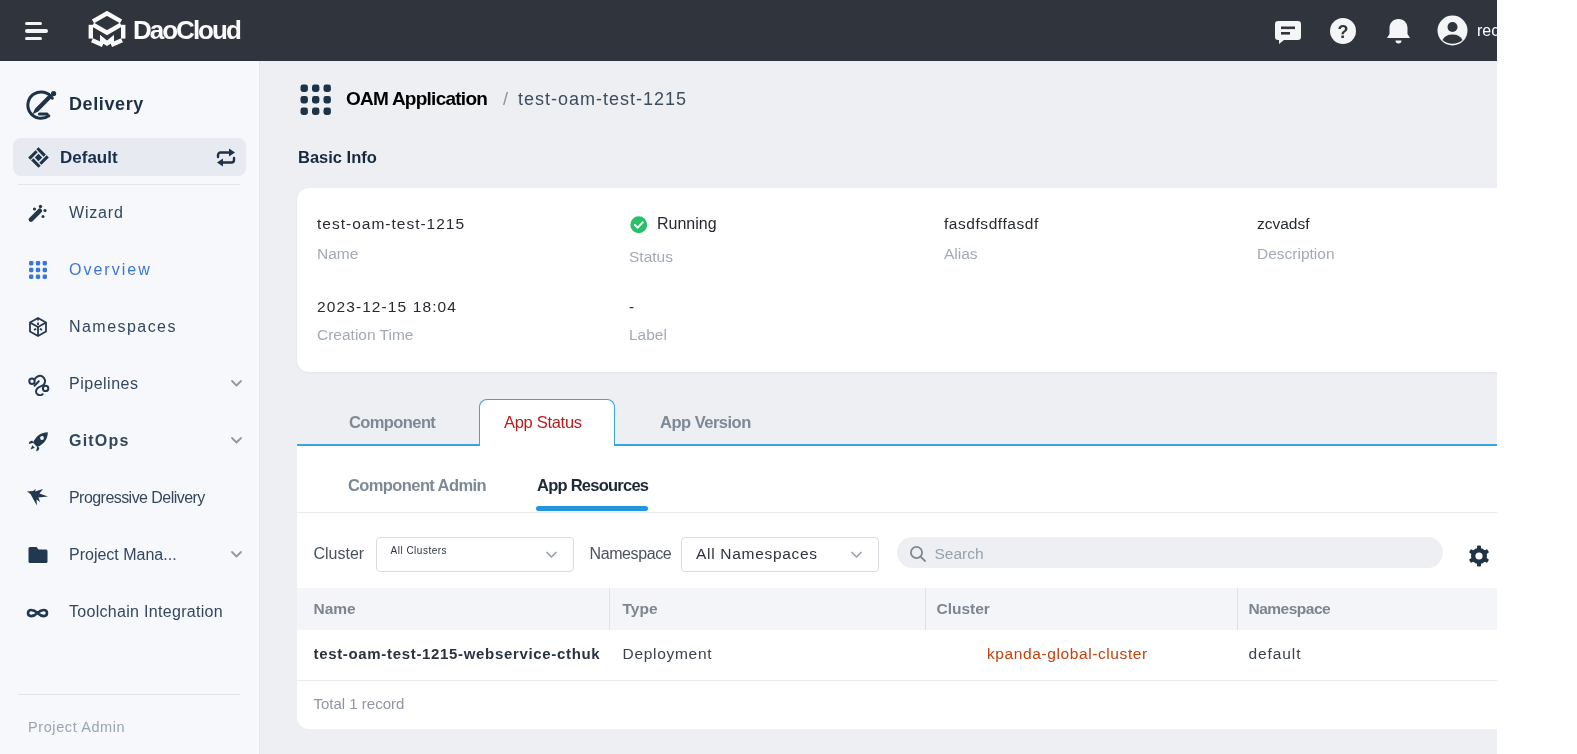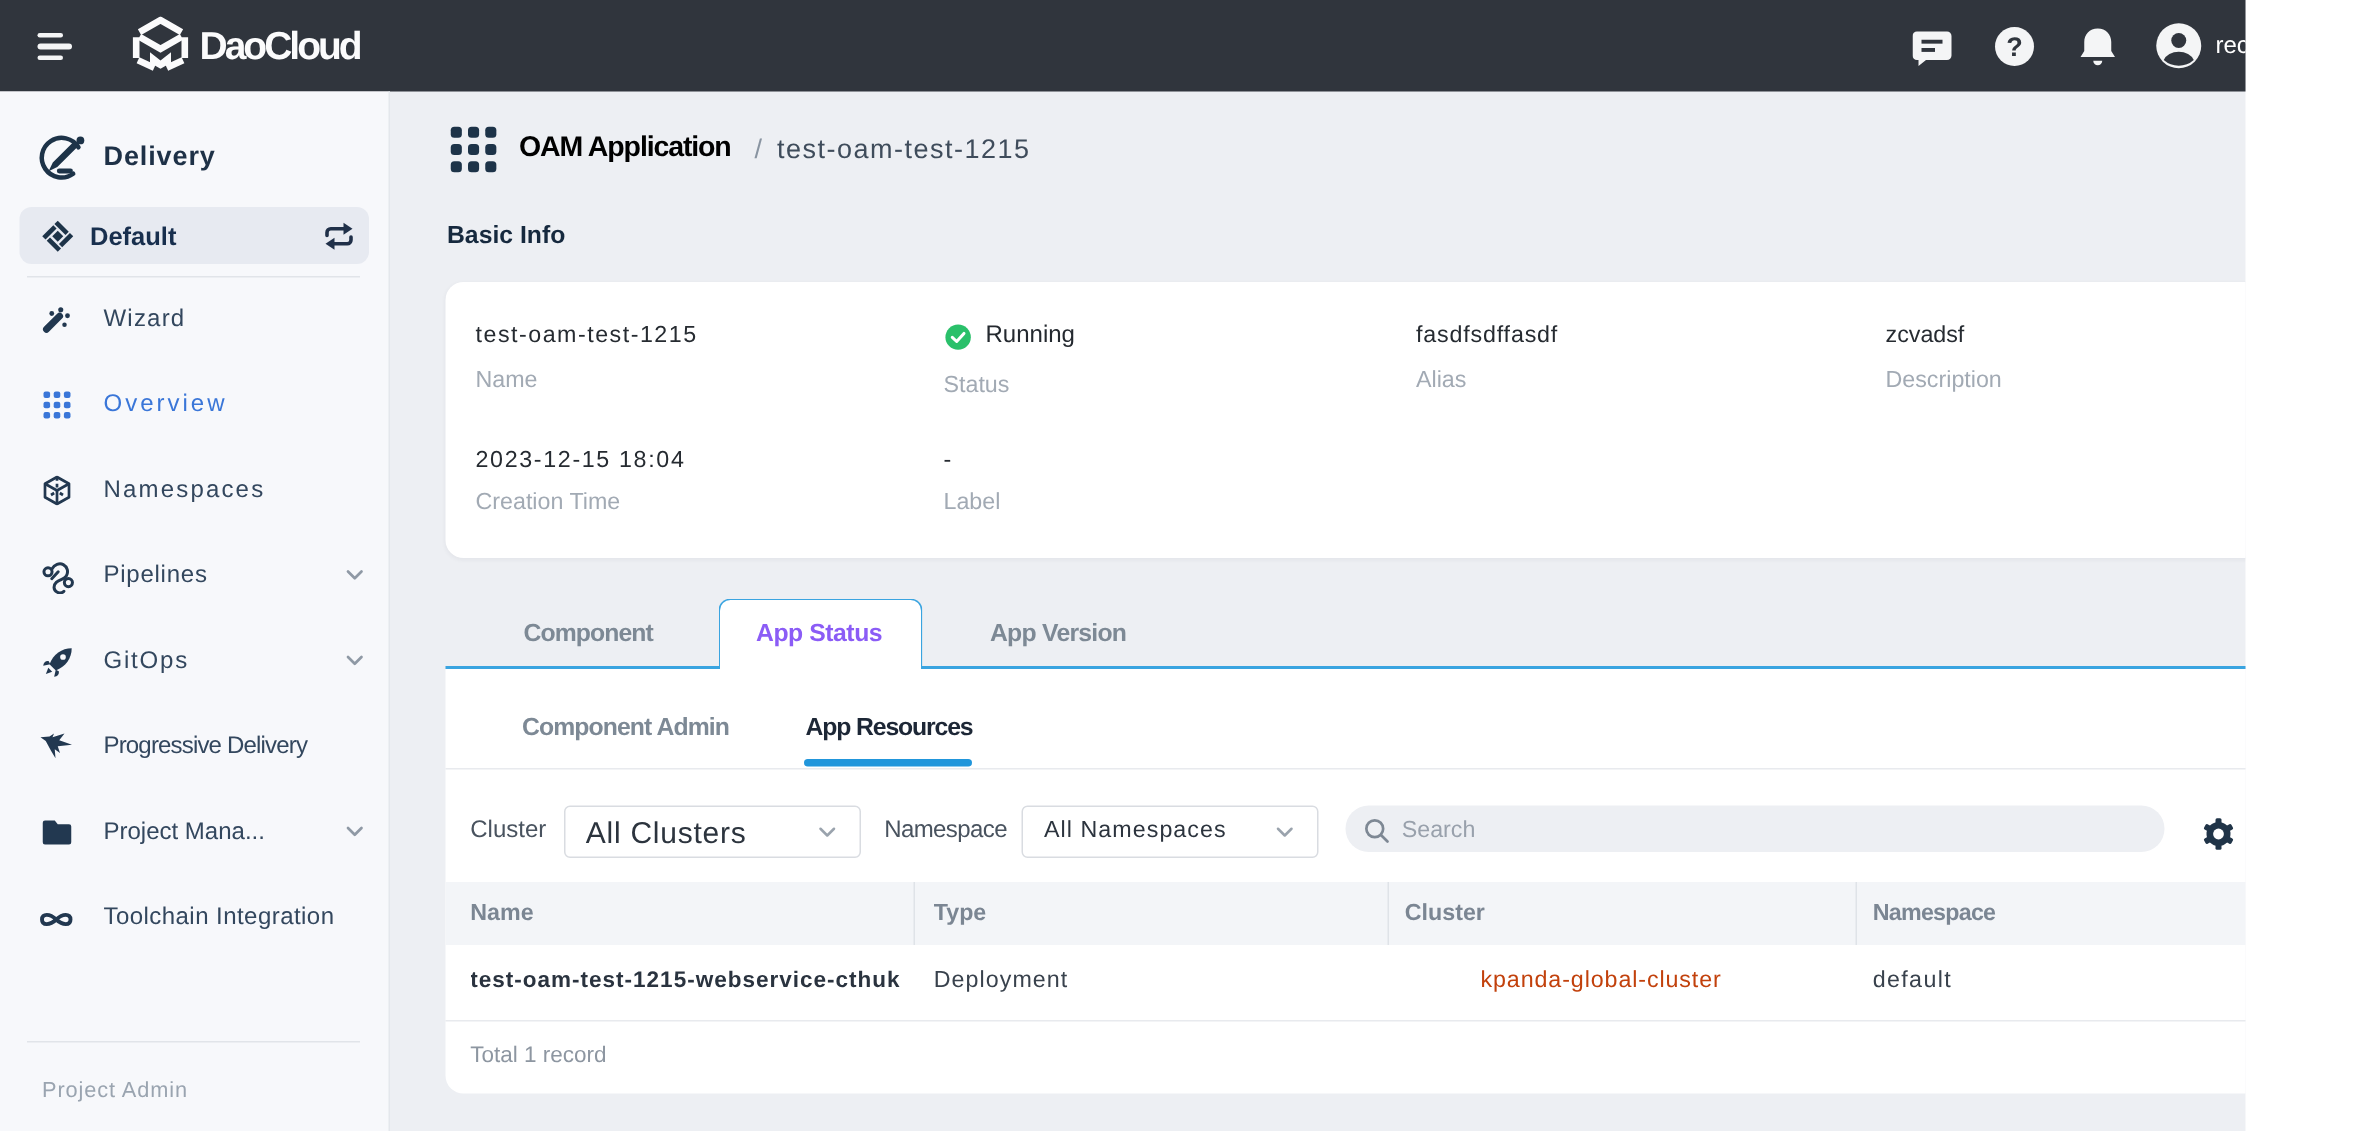--- a/index.html
+++ b/index.html
@@ -136,21 +136,21 @@
     <polyline points="2,2 6.5,6.5 11,2" fill="none" stroke="#8f99a5" stroke-width="1.8" stroke-linecap="round" stroke-linejoin="round"></polyline>
   </svg>
 
   <svg class="abs" style="left:28px;top:430px" width="22" height="22" viewBox="0 0 22 22">
     <path d="M19.8,2.2 C13.2,2.2 7.5,6.2 5,12.8 L9.2,17 C15.8,14.5 19.8,8.8 19.8,2.2 Z" fill="#223850"></path>
     <circle cx="14" cy="8" r="1.9" fill="#f7f8fb"></circle>
     <path d="M4.5,10.8 C2.6,10.4 1,11.7 0.8,13.9 L5.5,12.8 Z" fill="#223850"></path>
     <path d="M11.2,17.5 C11.6,19.4 10.3,21 8.1,21.2 L9.2,16.5 Z" fill="#223850"></path>
     <path d="M4.2,15.2 L2.6,19.4 L6.8,17.8 Z" fill="#223850"></path>
   </svg>
-  <div class="abs" style="left:69px;top:432px;font-size:16px;font-weight:400;color:#33475e;letter-spacing:1.2px">GitOps</div>
+  <div class="abs" style="left:69px;top:432px;font-size:16px;font-weight:700;color:#33475e;letter-spacing:1.2px">GitOps</div>
   <svg class="abs" style="left:230px;top:436px" width="13" height="9" viewBox="0 0 13 9">
     <polyline points="2,2 6.5,6.5 11,2" fill="none" stroke="#8f99a5" stroke-width="1.8" stroke-linecap="round" stroke-linejoin="round"></polyline>
   </svg>
 
   <svg class="abs" style="left:26px;top:488px" width="23" height="21" viewBox="0 0 23 21">
     <path d="M1 3.5 L7 3 L10 1 L9 3.5 L17 1 L13.5 5.5 L22 8.5 L12.5 9.5 L14 14 L10.5 11.5 L11 17.5 L8 12.5 L4.5 6 Z" fill="#223850"></path>
   </svg>
   <div class="abs" style="left:69px;top:489px;font-size:16px;font-weight:500;color:#33475e;letter-spacing:-0.55px">Progressive Delivery</div>
 
   <svg class="abs" style="left:28px;top:546px" width="20" height="18" viewBox="0 0 20 18">
@@ -207,32 +207,32 @@
   <div class="abs" style="left:1257px;top:215px;font-size:15.5px;color:#262b31">zcvadsf</div>
   <div class="abs" style="left:1257px;top:245px;font-size:15.5px;color:#a2aab4">Description</div>
   <div class="abs" style="left:317px;top:298px;font-size:15.5px;color:#262b31;letter-spacing:1.1px">2023-12-15 18:04</div>
   <div class="abs" style="left:317px;top:325.5px;font-size:15.5px;color:#a2aab4">Creation Time</div>
   <div class="abs" style="left:629px;top:298px;font-size:15.5px;color:#262b31">-</div>
   <div class="abs" style="left:629px;top:325.5px;font-size:15.5px;color:#a2aab4">Label</div>
 
   <div class="abs" style="left:297px;top:443.5px;width:1250px;height:2px;background:#3aa4e0"></div>
   <div class="abs" style="left:479px;top:399px;width:136px;height:46.5px;background:#fff;border:1.5px solid #3aa4e0;border-bottom:none;border-radius:8px 8px 0 0"></div>
   <div class="abs" style="left:349px;top:413px;font-size:16.5px;font-weight:600;color:#7d8995;letter-spacing:-0.6px">Component</div>
-  <div class="abs" style="left:504px;top:413px;font-size:16.5px;font-weight:bold;color:#8b5cf6;letter-spacing:-0.3px">App Status</div>
+  <div class="abs" style="left:504px;top:413px;font-size:16.5px;font-weight:normal;color:#b91c1c;letter-spacing:-0.3px">App Status</div>
   <div class="abs" style="left:660px;top:413px;font-size:16.5px;font-weight:600;color:#7d8995;letter-spacing:-0.5px">App Version</div>
 
   <div class="abs" style="left:297px;top:445.5px;width:1250px;height:283.5px;background:#fff;border-radius:0 0 12px 12px"></div>
   <div class="abs" style="left:348px;top:476px;font-size:16.5px;font-weight:600;color:#7d8995;letter-spacing:-0.6px">Component Admin</div>
   <div class="abs" style="left:537px;top:476px;font-size:16.5px;font-weight:bold;color:#1d2736;letter-spacing:-0.75px">App Resources</div>
   <div class="abs" style="left:535.5px;top:506px;width:112px;height:5px;border-radius:3px;background:#2196db"></div>
   <div class="abs" style="left:297px;top:511.5px;width:1250px;height:1px;background:#e8eaee"></div>
 
   <div class="abs" style="left:313.5px;top:545px;font-size:16px;color:#49535f">Cluster</div>
   <div class="abs" style="left:375.5px;top:536.5px;width:198px;height:35px;border:1px solid #d9dce1;border-radius:4px;background:#fff"></div>
-  <div class="abs" style="left:390.5px;top:545px;font-size:20px;color:#2c343e;letter-spacing:0.5px">All Clusters</div>
+  <div class="abs" style="left:390.5px;top:545px;font-size:10px;color:#2c343e;letter-spacing:0.5px">All Clusters</div>
   <svg class="abs" style="left:545px;top:551px" width="13" height="8" viewBox="0 0 13 8">
     <polyline points="2,1.5 6.5,6 11,1.5" fill="none" stroke="#9aa3ad" stroke-width="1.7" stroke-linecap="round" stroke-linejoin="round"></polyline>
   </svg>
   <div class="abs" style="left:589.5px;top:545px;font-size:16px;color:#49535f;letter-spacing:-0.4px">Namespace</div>
   <div class="abs" style="left:681px;top:536.5px;width:198px;height:35px;border:1px solid #d9dce1;border-radius:4px;background:#fff"></div>
   <div class="abs" style="left:696px;top:545px;font-size:15.5px;color:#2c343e;letter-spacing:0.7px">All Namespaces</div>
   <svg class="abs" style="left:850px;top:551px" width="13" height="8" viewBox="0 0 13 8">
     <polyline points="2,1.5 6.5,6 11,1.5" fill="none" stroke="#9aa3ad" stroke-width="1.7" stroke-linecap="round" stroke-linejoin="round"></polyline>
   </svg>
   <div class="abs" style="left:896.5px;top:537px;width:546.5px;height:31px;border-radius:16px;background:#edeff3"></div>

